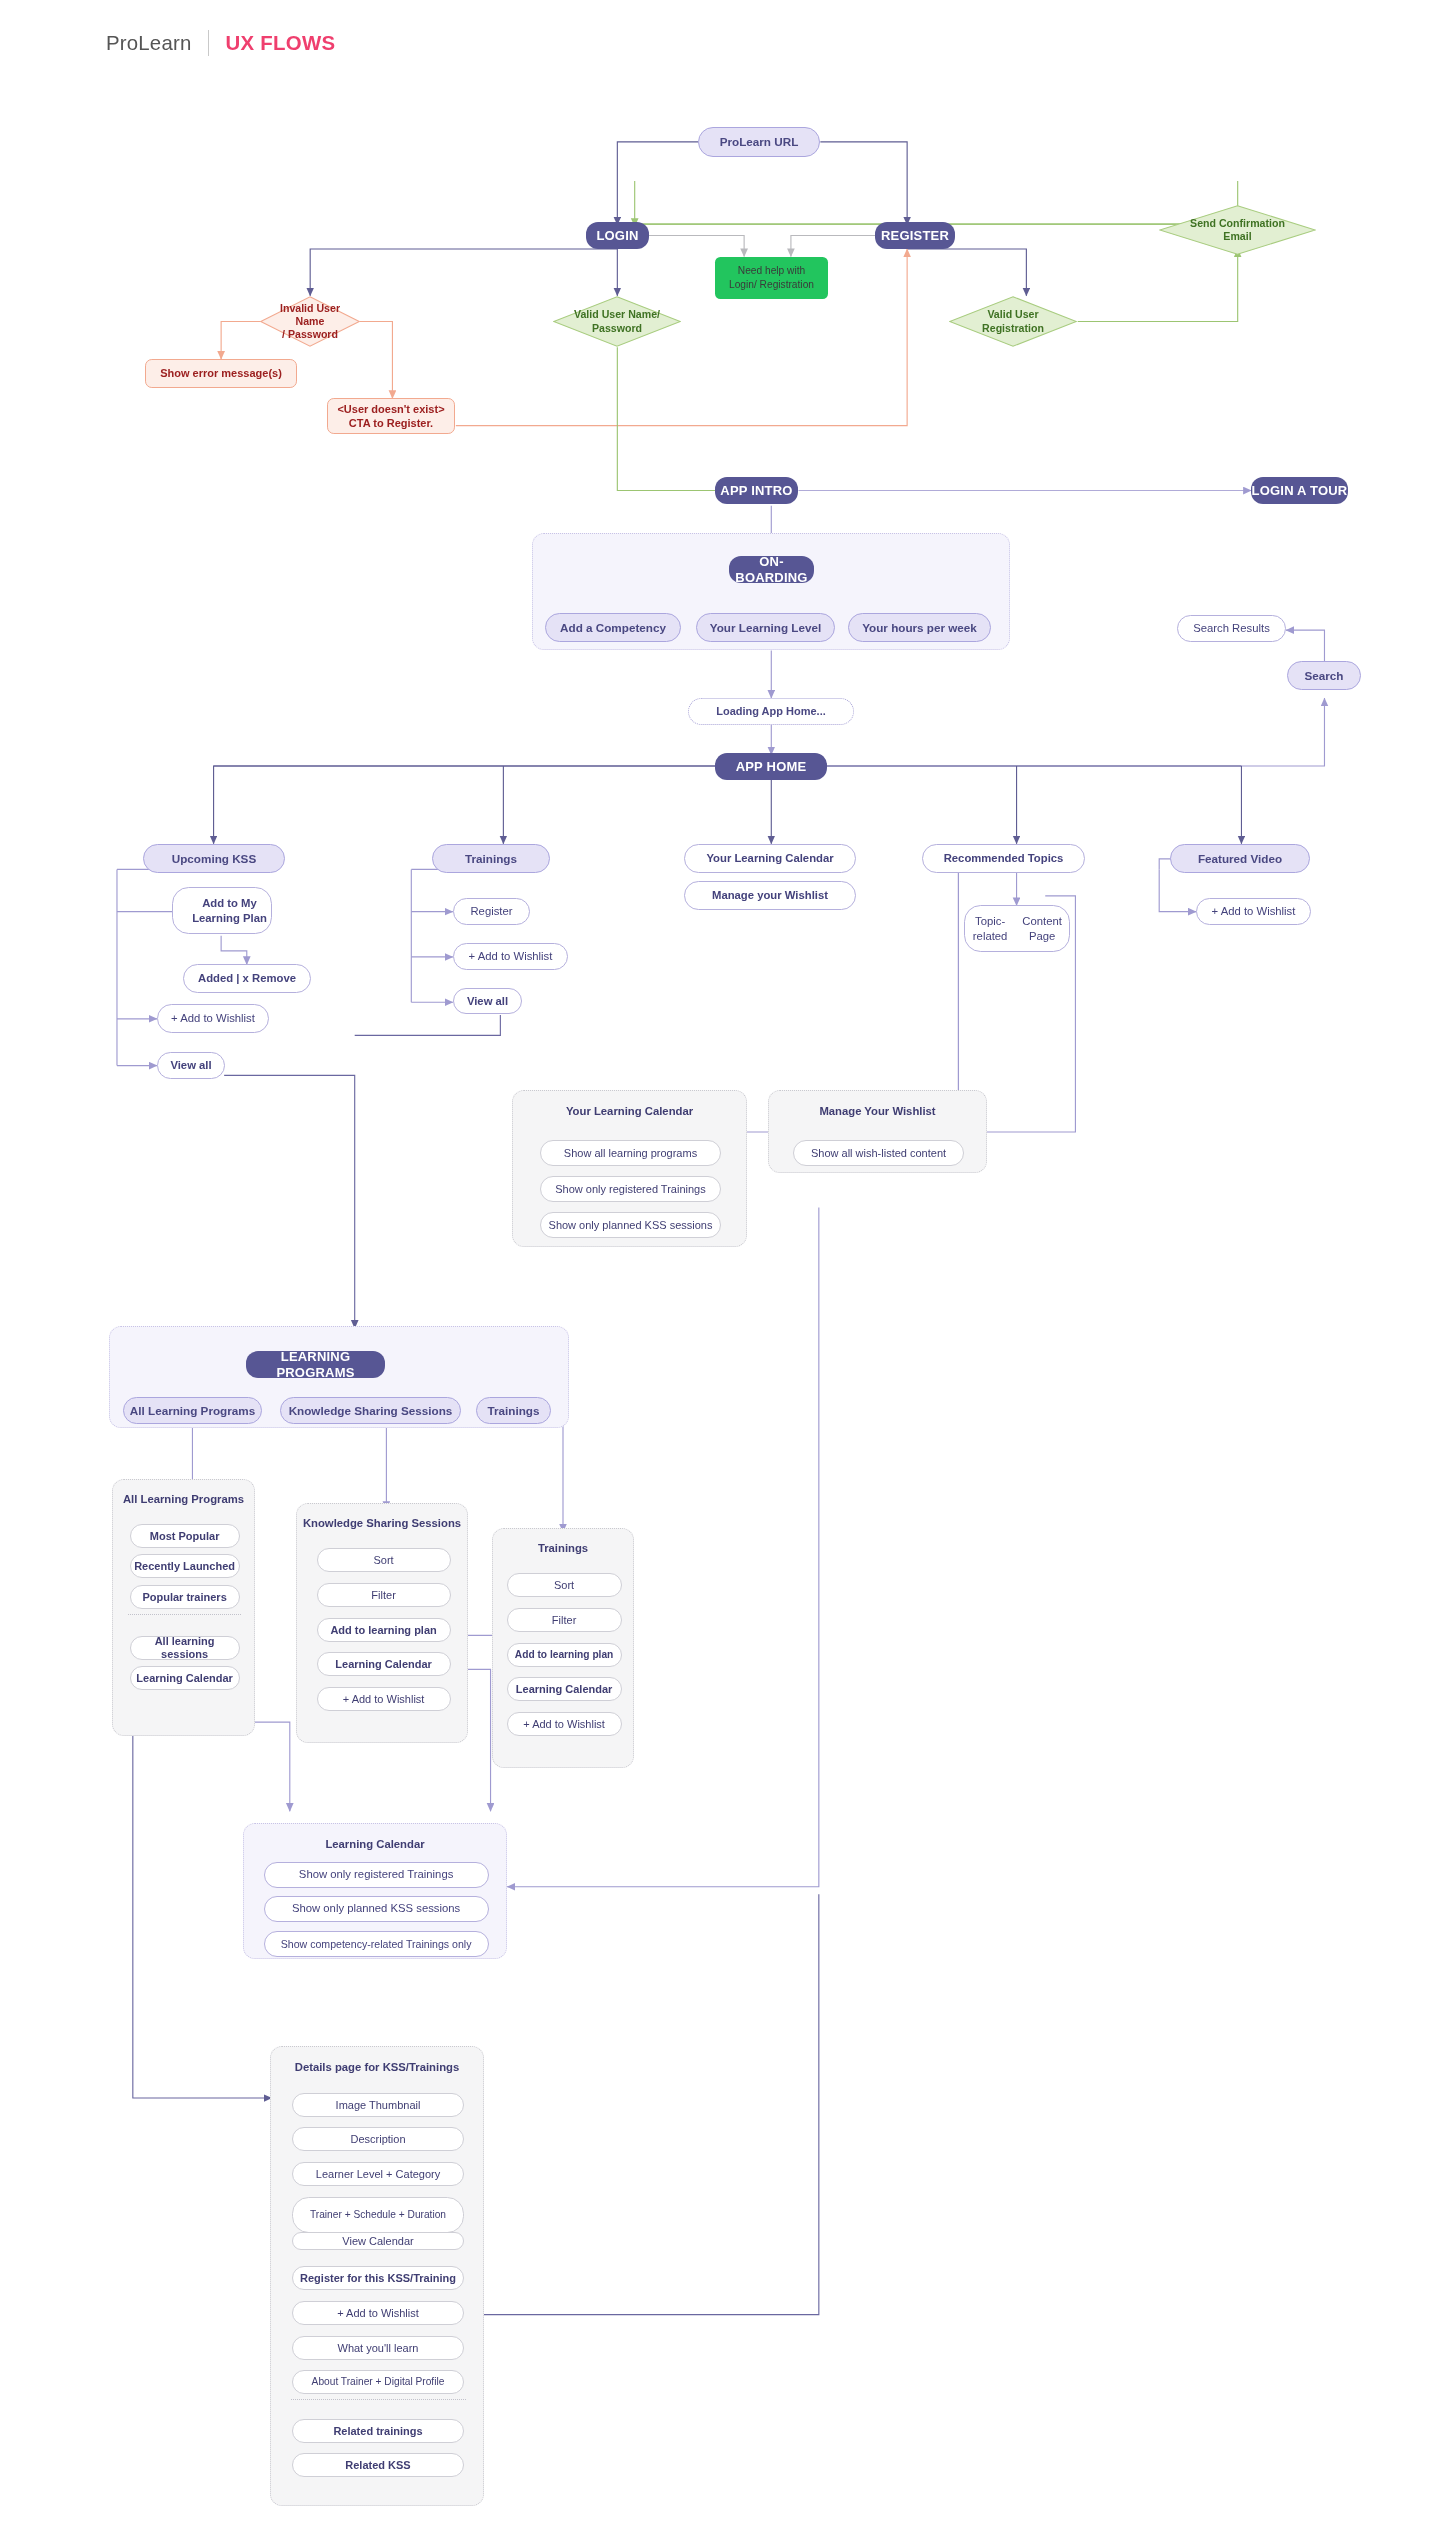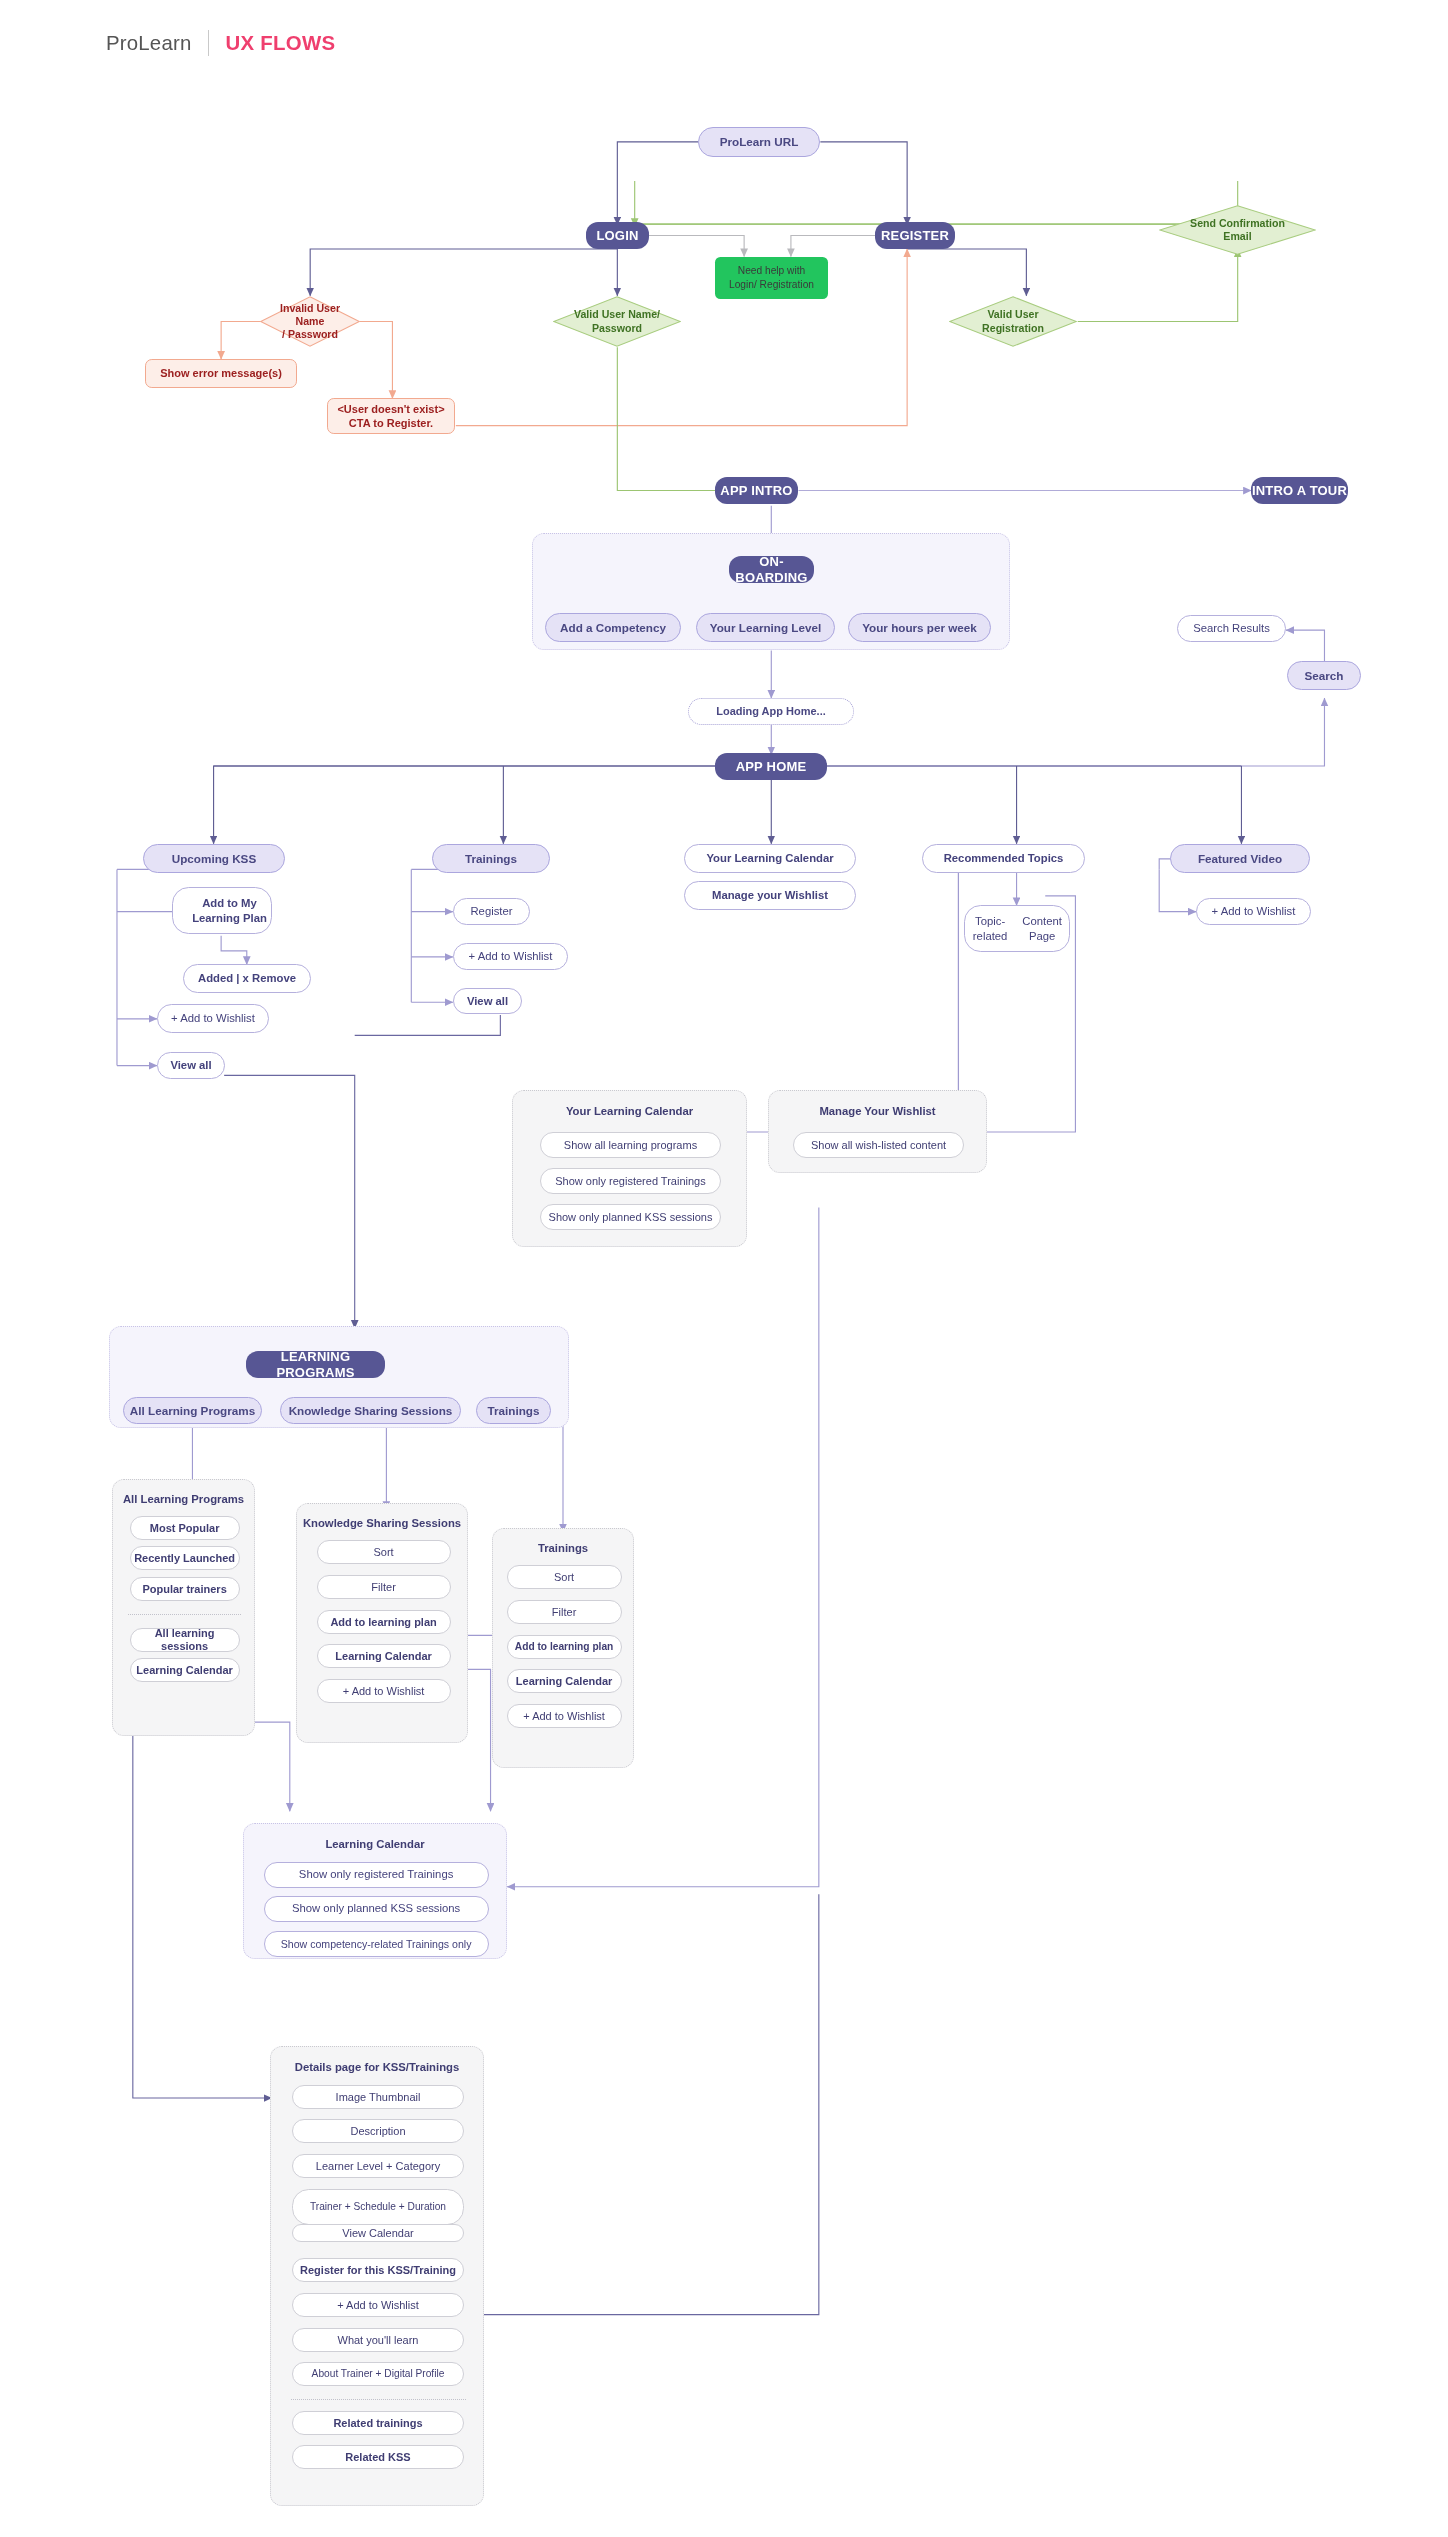--- a/index.html
+++ b/index.html
@@ -25,21 +25,21 @@
   .pill-dark{background:#575694;color:#ffffff;border-radius:12px;font-size:13px;font-weight:700;
              letter-spacing:0.2px;}
   
   .pill-light{background:#e5e2f6;border:1.1px solid #aba6de;color:#4a4882;border-radius:16.6px;
               font-size:11.7px;font-weight:600;}
   
   .pill-white{background:#ffffff;border:0.9px solid #b5b0dd;color:#44427c;border-radius:16.6px;
               font-size:11.3px;font-weight:600;}
   
   .pill-soft{background:#ffffff;border:0.8px solid #cfcfd6;color:#3f3d72;border-radius:16.6px;
-             font-size:11px;font-weight:400;}
+             font-size:11px;font-weight:400;margin-top:8px;}
   .pill-soft.bold{font-weight:700;}
   
   .pill-dotted{background:#ffffff;border:1.2px dotted #a6a1d6;color:#4a4882;border-radius:16.6px;
                font-size:11px;font-weight:600;}
 
   
   .box-red{background:#fdeee8;border:0.9px solid #f2a98f;color:#9c2020;border-radius:6.8px;
            font-size:11px;font-weight:700;line-height:1.3;}
 
   
@@ -253,21 +253,21 @@
       <polygon points="104,1 207,33 104,65 1,33" fill="#e2efd2" stroke="#a8cc7f" stroke-width="1.4"></polygon>
     </svg>
     <div class="dtext">
       <span>Send Confirmation</span><br>
       <span>Email</span>
     </div>
   </div>
 
   <div class="node pill-dark" style="left:715px;top:477px;width:83px;height:27px;">APP INTRO</div>
 
-  <div class="node pill-dark" style="left:1251px;top:477px;width:97px;height:27px;">INTRO A TOUR</div>
+  <div class="node pill-dark" style="left:1251px;top:477px;width:97px;height:27px;">LOGIN A TOUR</div>
 
   <div class="group group-lav" style="left:532px;top:533px;width:478px;height:117px;"></div>
 
   <div class="node pill-dark" style="left:729px;top:556px;width:85px;height:27px;">ON-BOARDING</div>
 
   <div class="node pill-light" style="left:545px;top:613px;width:136px;height:29px;">Add a Competency</div>
   <div class="node pill-light" style="left:696px;top:613px;width:139px;height:29px;">Your Learning Level</div>
   <div class="node pill-light" style="left:848px;top:613px;width:143px;height:29px;">Your hours per week</div>
 
   <div class="node pill-dotted" style="left:688px;top:698px;width:166px;height:27px;">Loading App Home...</div>

